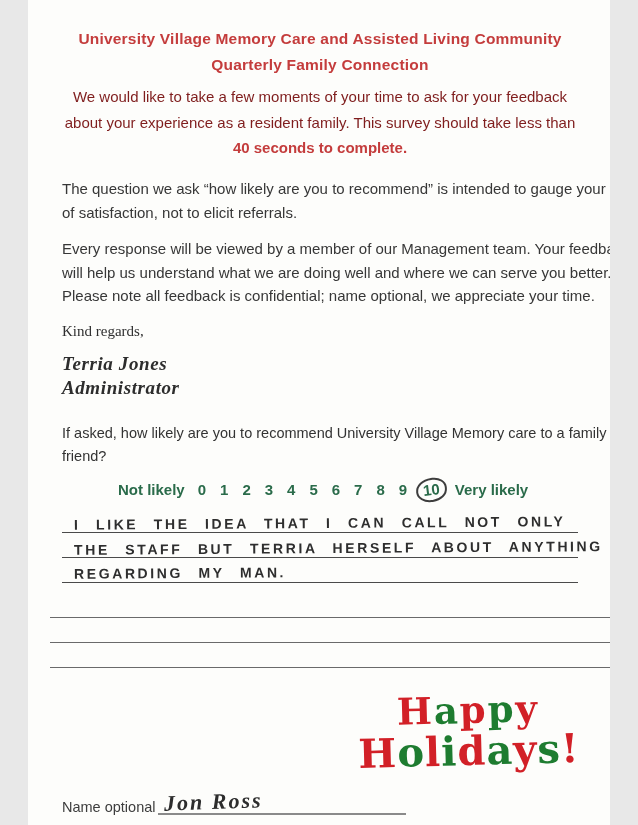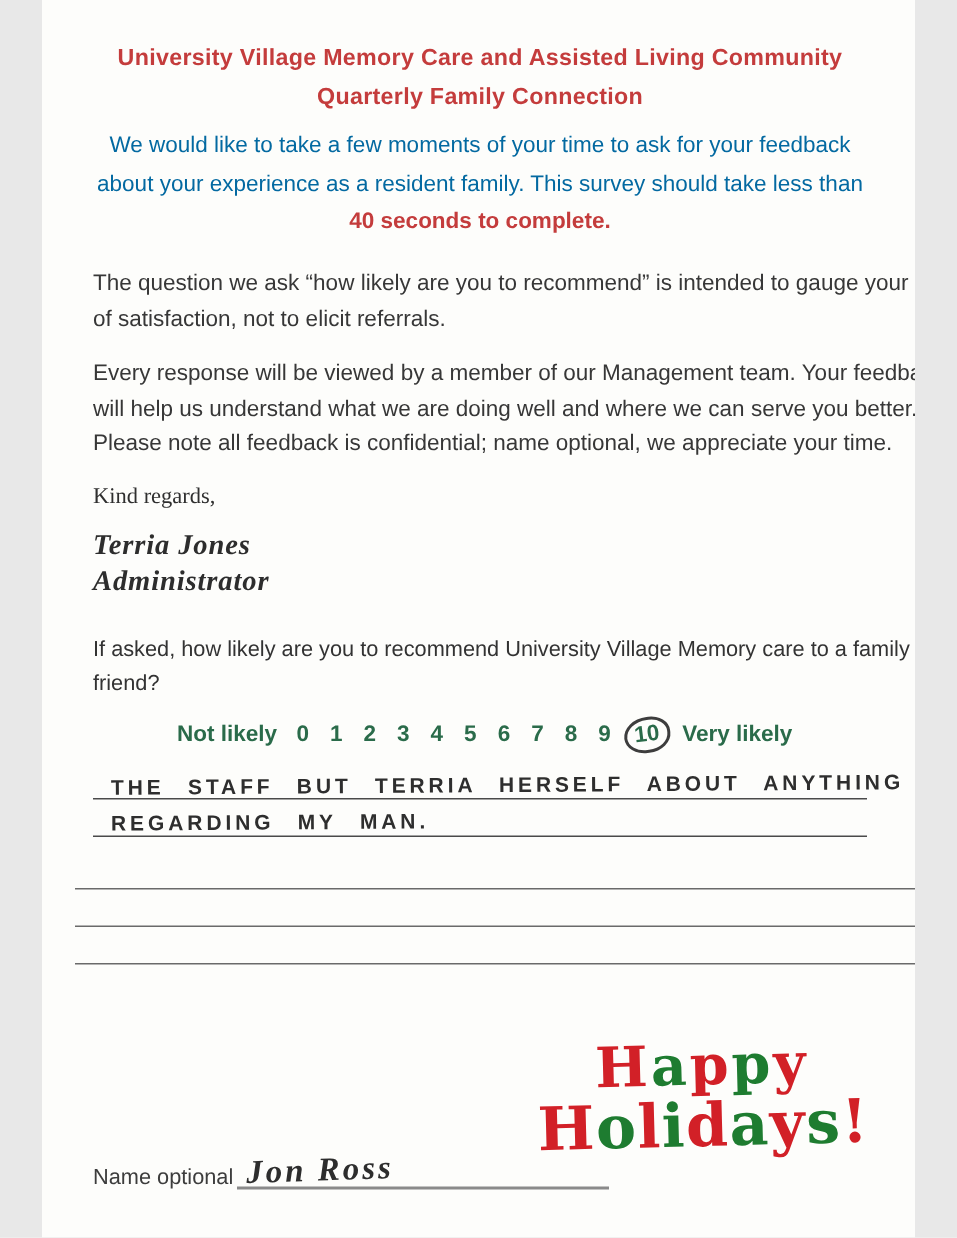--- a/index.html
+++ b/index.html
@@ -16,21 +16,21 @@
   }
   
   .header { text-align:center; }
   .title-line {
     color:var(--title-red,#c43c3c);
     font-weight:bold;
     font-size:15.5px;
     line-height:26px;
     letter-spacing:0.2px;
   }
-  .intro-line { font-size:15px; line-height:26px; color:#0369a1;text-align:center; }
+  .intro-line { font-size:15px; line-height:26px; color:#7f1d1d;text-align:center; }
   .intro-highlight {
     color:var(--title-red,#c43c3c);
     font-weight:bold;
     font-size:15px; line-height:24px;
   }
   
   .para { font-size:15px; line-height:23.5px; width:578px; color:#373737; }
   .para-gauge { margin-top:17px; }
   .para-management { margin-top:13px; }
   .regards { margin-top:15px; font-family:"Liberation Serif", serif; font-size:15px; color:#2f2f2f; }
@@ -92,21 +92,21 @@
     font-family:"DejaVu Serif", serif;
     font-weight:bold;
     transform:rotate(-1.5deg);
     line-height:1;
   }
   .holiday-word1 { font-size:37px; letter-spacing:2px; }
   .holiday-word2 { font-size:40px; letter-spacing:1px; margin-top:2px; }
   .holiday span { display:inline-block; }
   
   .name-row {
-    position:absolute; left:34px; top:765px;
+    position:absolute; left:34px; top:787px;
     font-size:14.5px; color:#3d3d3d;
     display:flex; align-items:flex-end;
   }
   .name-line {
     display:inline-block; width:248px;
     border-bottom:2px solid #8a8a8a;
     margin-left:2px; position:relative; height:26px;
   }
   .name-hand {
     position:absolute; left:6px; bottom:-2px;
@@ -140,20 +140,23 @@
   <div class="question q-recommend">If asked, how likely are you to recommend University Village Memory care to a family or friend?</div>
 
   <div class="scale-row">
     <span class="scale-label">Not likely</span>
     <span id="scale-values"><span class="scale-num">0</span><span class="scale-num">1</span><span class="scale-num">2</span><span class="scale-num">3</span><span class="scale-num">4</span><span class="scale-num">5</span><span class="scale-num">6</span><span class="scale-num">7</span><span class="scale-num">8</span><span class="scale-num">9</span><span class="scale-num selected">10</span></span>
     <span class="scale-label">Very likely</span>
   </div>
 
   <div class="answer-lines" id="like-lines">
       <div class="rule-line">
+        <span class="hand">I LIKE THE IDEA THAT I CAN CALL NOT ONLY</span>
+      </div>
+      <div class="rule-line">
         <span class="hand">THE STAFF BUT TERRIA HERSELF ABOUT ANYTHING</span>
       </div>
       <div class="rule-line">
         <span class="hand">REGARDING MY MAN.</span>
       </div>
     </div>
 
   <div class="blank-lines" id="improve-lines">
       <div class="rule-line"></div>
       <div class="rule-line"></div>

